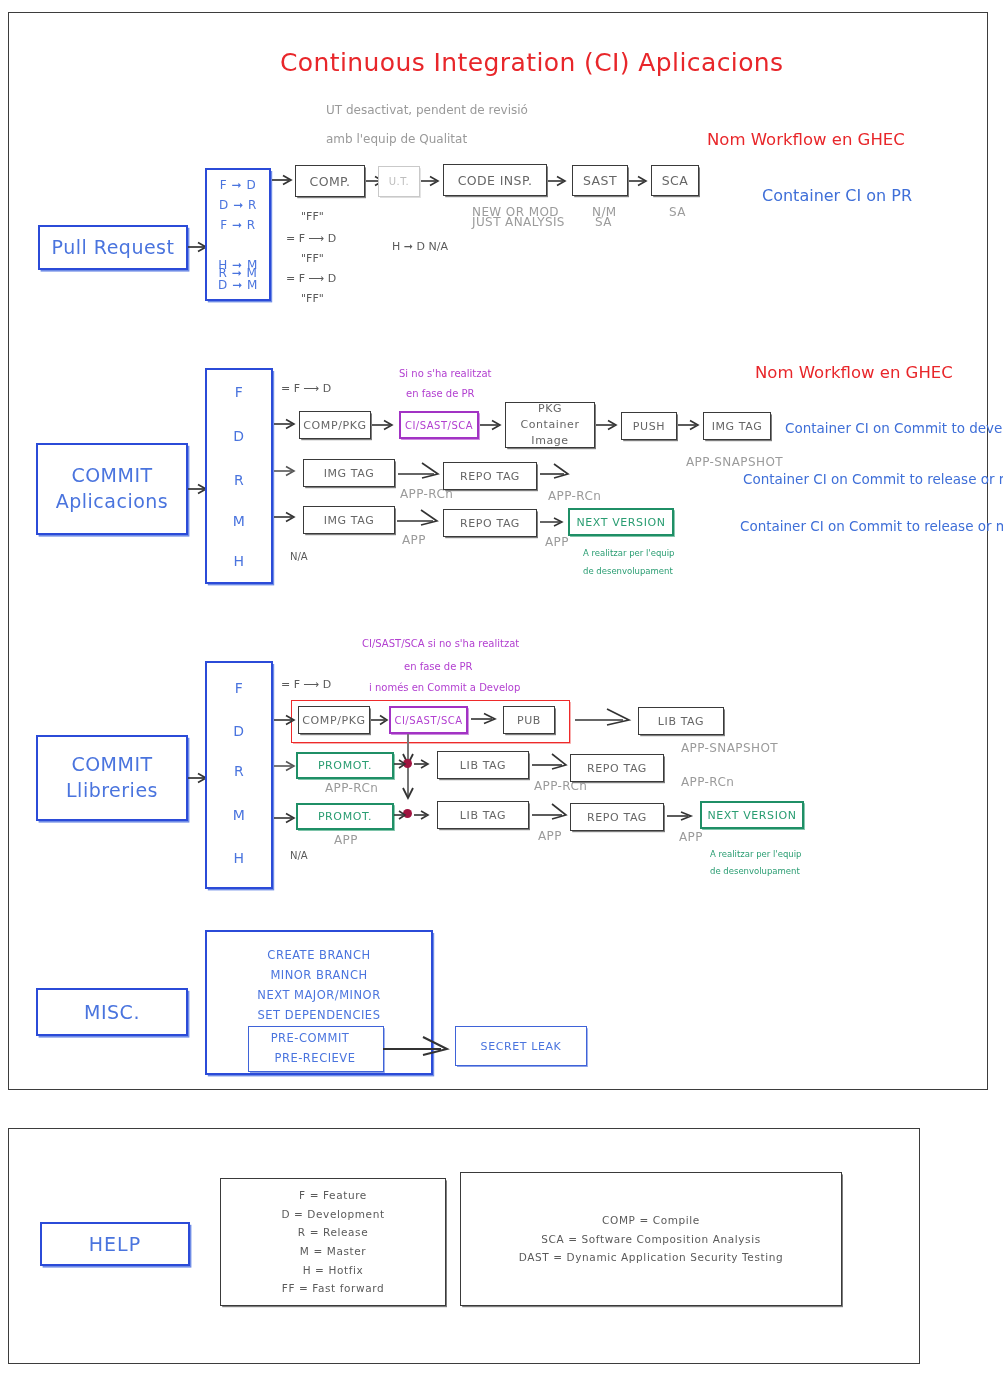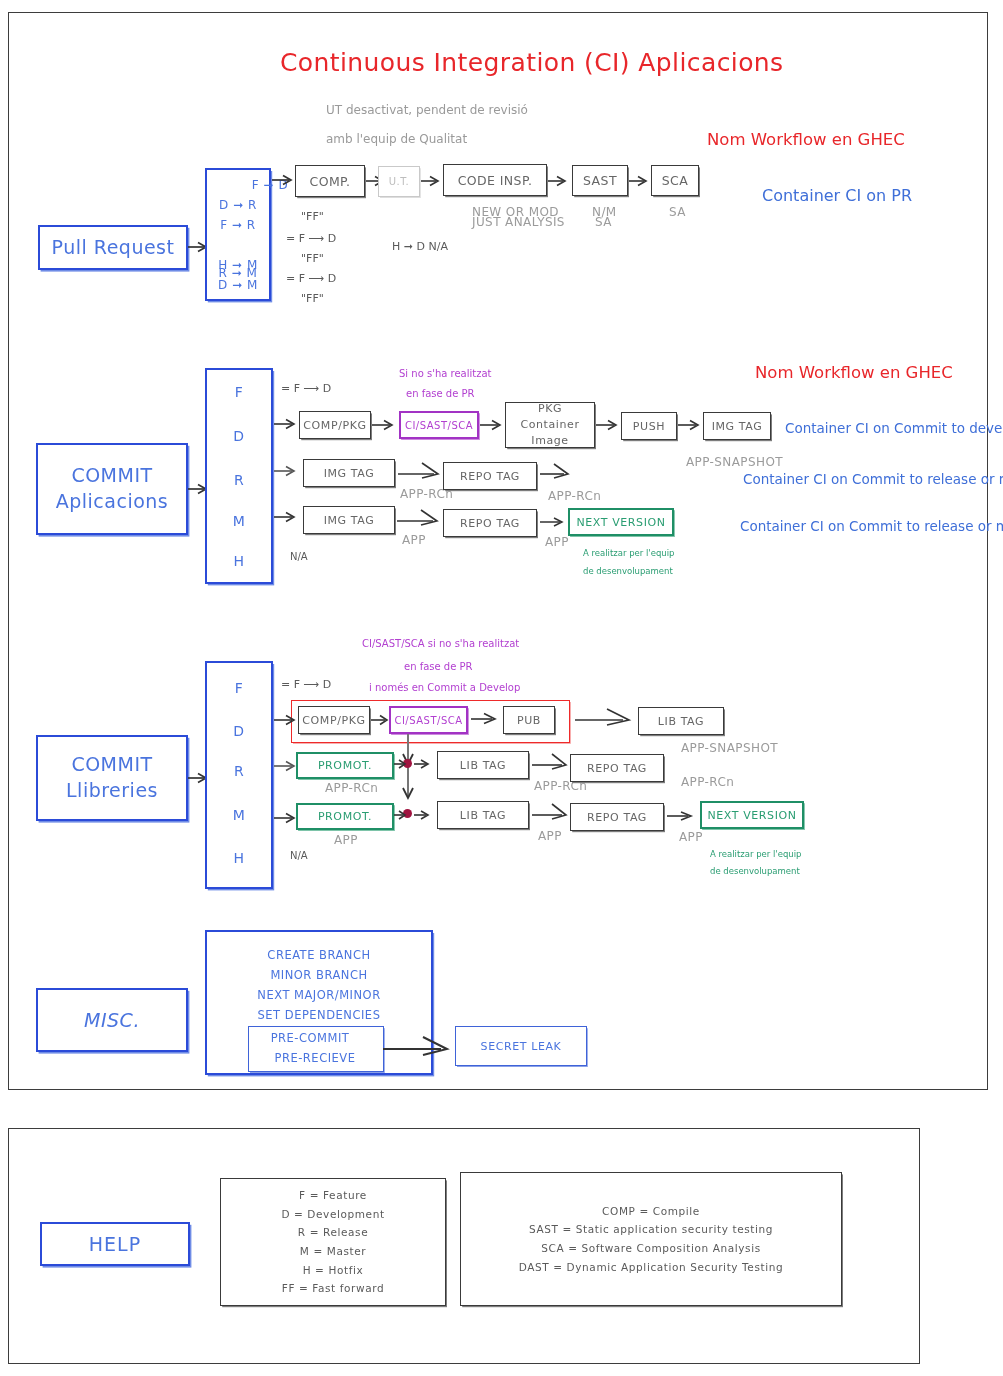--- a/index.html
+++ b/index.html
@@ -101,21 +101,21 @@
 <div class="abs box box-blue" style="left:38px;top:225px;width:150px;height:45px;">
   <span class="big-lbl">Pull Request</span>
 </div>
 
 <svg class="abs" style="left:188px;top:239px;" width="22" height="16">
   <path d="M0,8 L16,8" stroke="#333" stroke-width="1.7" fill="none"></path>
   <path d="M10,3.5 L18,8 L10,12.5" stroke="#333" stroke-width="1.7" fill="none"></path>
 </svg>
 
 <div class="abs rail" style="left:205px;top:168px;width:66px;height:133px;"></div>
-<div class="abs rail-lbl" style="left:205px;top:178px;width:66px;margin-left:32px;">F ➞ D</div>
+<div class="abs rail-lbl" style="left:205px;top:178px;width:66px;">F ➞ D</div>
 <div class="abs rail-lbl" style="left:205px;top:198px;width:66px;">D ➞ R</div>
 <div class="abs rail-lbl" style="left:205px;top:218px;width:66px;">F ➞ R</div>
 <div class="abs rail-lbl" style="left:205px;top:238px;width:66px;margin-top:28px;">R ➞ M</div>
 <div class="abs rail-lbl" style="left:205px;top:258px;width:66px;">H ➞ M</div>
 <div class="abs rail-lbl" style="left:205px;top:278px;width:66px;">D ➞ M</div>
 
 <svg class="abs" style="left:272px;top:172px;" width="24" height="16">
   <path d="M0,8 L17,8" stroke="#333" stroke-width="1.7" fill="none"></path>
   <path d="M11,3.5 L19,8 L11,12.5" stroke="#333" stroke-width="1.7" fill="none"></path>
 </svg>
@@ -405,21 +405,21 @@
   <path d="M0,7 L21,7" stroke="#333" stroke-width="1.6" fill="none"></path>
   <path d="M14,3 L24,7 L14,11" stroke="#333" stroke-width="1.6" fill="none"></path>
 </svg>
 <div class="abs tiny-gray" style="left:679px;top:830px;">APP</div>
 <div class="abs box box-green" style="left:700px;top:801px;width:104px;height:28px;">
   <span>NEXT VERSION</span>
 </div>
 <div class="abs green-note" style="left:710px;top:849px;">A realitzar per l'equip</div>
 <div class="abs green-note" style="left:710px;top:866px;">de desenvolupament</div>
 
-<div class="abs box box-blue" style="left:36px;top:988px;width:152px;height:64px;font-style:italic;">
+<div class="abs box box-blue" style="left:36px;top:988px;width:152px;height:48px;">
   <span class="big-lbl">MISC.</span>
 </div>
 <div class="abs rail" style="left:205px;top:930px;width:228px;height:145px;"></div>
 <div class="abs misc-line" style="left:205px;top:946px;width:228px;">CREATE BRANCH</div>
 <div class="abs misc-line" style="left:205px;top:966px;width:228px;">MINOR BRANCH</div>
 <div class="abs misc-line" style="left:205px;top:986px;width:228px;">NEXT MAJOR/MINOR</div>
 <div class="abs misc-line" style="left:205px;top:1006px;width:228px;">SET DEPENDENCIES</div>
 
 <div class="abs box-blue-thin" style="left:248px;top:1026px;width:134px;height:44px;"></div>
 <div class="abs misc-line" style="left:248px;top:1029px;width:124px;">PRE-COMMIT</div>
@@ -446,17 +446,16 @@
     <div class="legend-line">R = Release</div>
     <div class="legend-line">M = Master</div>
     <div class="legend-line">H = Hotfix</div>
     <div class="legend-line">FF = Fast forward</div>
   </div>
 </div>
 
 <div class="abs box box-blk" style="left:460px;top:1172px;width:382px;height:134px;align-items:center;">
   <div style="width:100%;">
     <div class="legend-line">COMP = Compile</div>
-    <div class="legend-line">SAST = Static application security testing</div>
     <div class="legend-line">SCA = Software Composition Analysis</div>
     <div class="legend-line">DAST = Dynamic Application Security Testing</div>
   </div>
 </div>
 
 </body></html>

